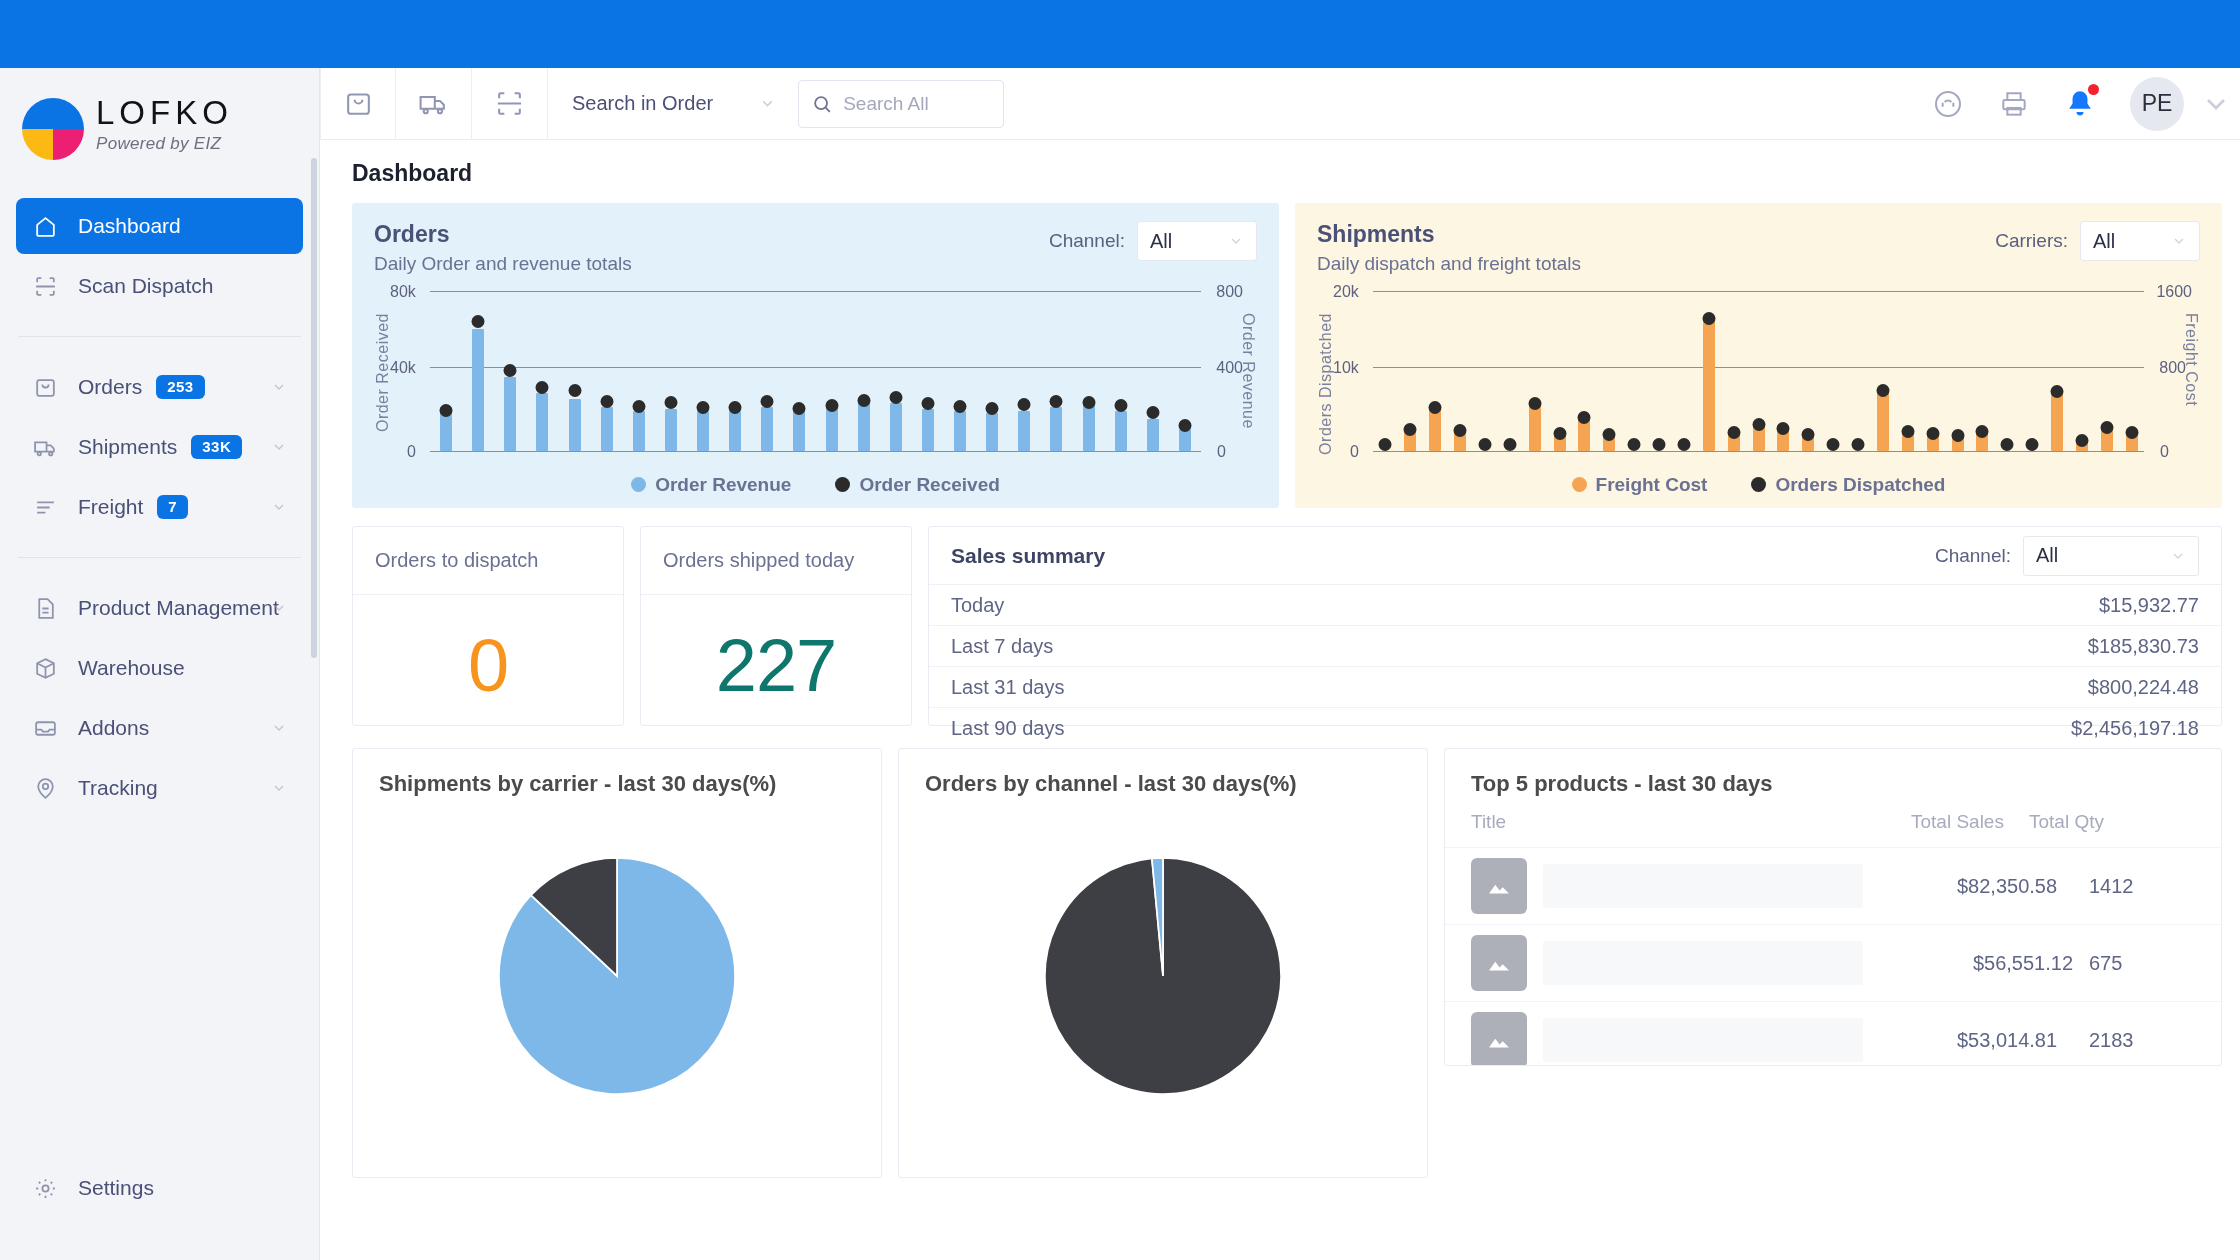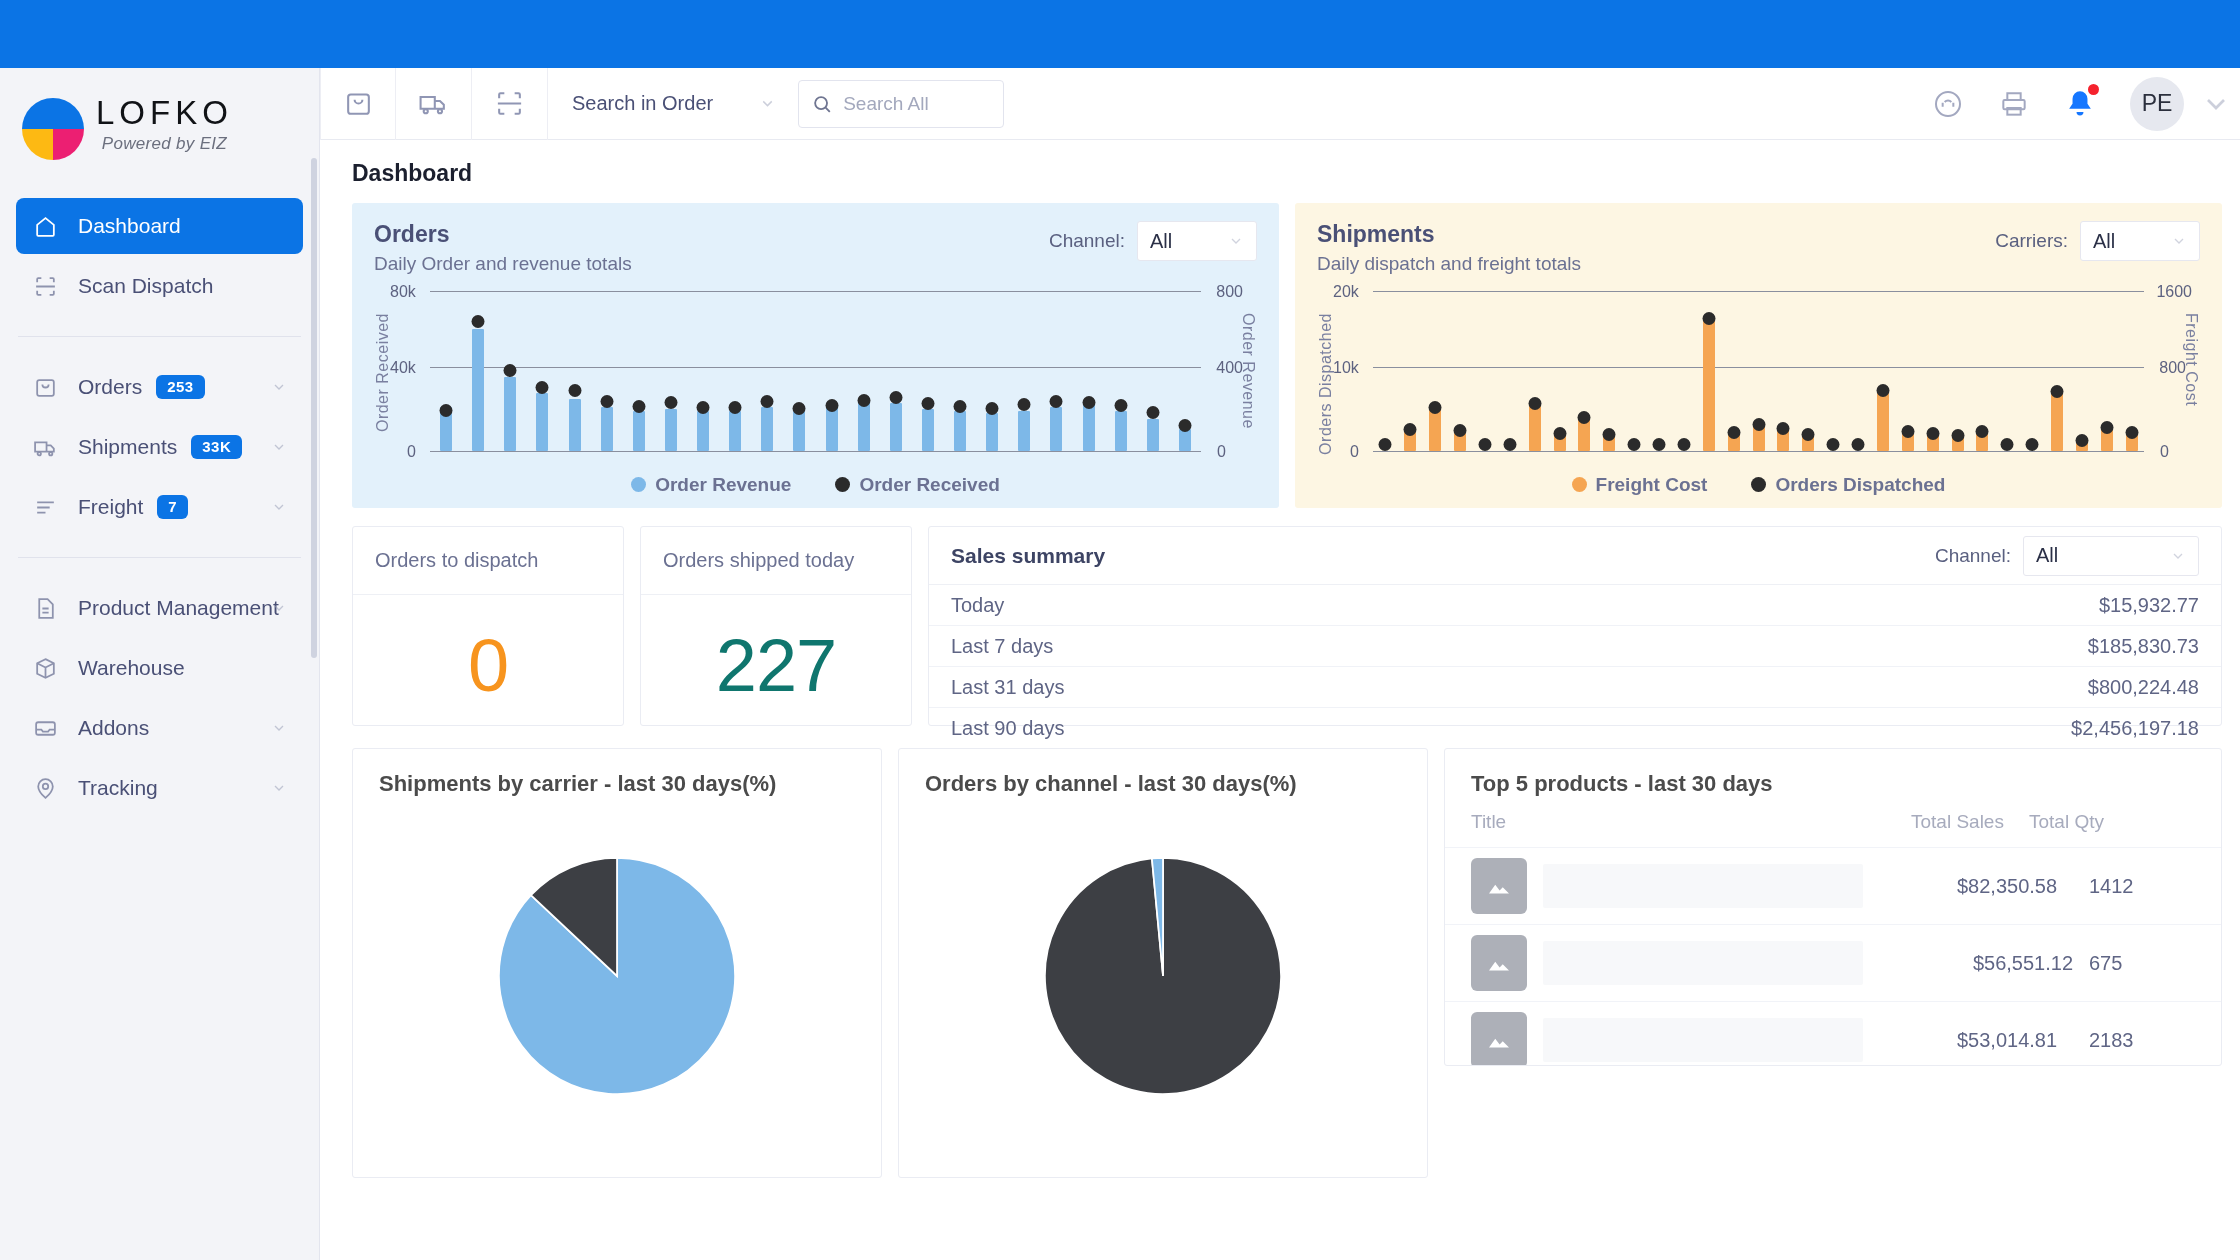--- a/index.html
+++ b/index.html
@@ -23,21 +23,21 @@
     position: absolute; top: 68px; left: 0; width: 320px; height: 1192px;
     background: #f3f4f8; border-right: 1px solid #e3e5ee;
   }
   .logo-wrap { padding: 28px 0 0 22px; display: flex; align-items: flex-start; }
   .logo-mark { width: 62px; height: 62px; position: relative; flex: 0 0 auto; margin-top: 2px;}
   .q { position: absolute; width: 31px; height: 31px; }
   .q.tl { left: 0; top: 0; background: #0b74e5; border-radius: 31px 0 0 0; }
   .q.tr { left: 31px; top: 0; background: #0b74e5; border-top-right-radius: 31px; }
   .q.bl { left: 0; top: 31px; background: #fdb913; border-bottom-left-radius: 31px; }
   .q.br { left: 31px; top: 31px; background: #ec1f72; border-radius: 0 0 31px 0; }
-  .logo-text { margin-left: 12px; text-align: center; }
+  .logo-text { margin-left: 12px; }
   .logo-title {
     font-size: 33px; letter-spacing: 5px; color: #111317; font-weight: 400;
     line-height: 1.05; font-family: "Liberation Sans", sans-serif;
   }
   .logo-sub {
     font-size: 17px; color: #6b6f7e; font-style: italic; letter-spacing: .3px;
     margin-top: 3px;
   }
 
   .nav { margin-top: 38px; }
@@ -345,20 +345,31 @@
               <circle cx="12" cy="10" r="2.6"></circle>
             </svg>
         </span>
         <span class="nav-label">Tracking</span>
         <svg class="chev" viewBox="0 0 24 24" fill="none" stroke="#9aa0b8" stroke-width="2">
             <path d="M6 9l6 6 6-6"></path>
           </svg>
       </div>
     </nav>
 
+    <div class="settings-item">
+      <div class="nav-item">
+        <span class="nav-ico">
+          <svg viewBox="0 0 24 24" fill="none" stroke="#8e93ae" stroke-width="1.7">
+              <circle cx="12" cy="12" r="3"></circle>
+              <path d="M12 3v2M12 19v2M21 12h-2M5 12H3M18.4 5.6l-1.4 1.4M7 17l-1.4 1.4M18.4 18.4L17 17M7 7L5.6 5.6"></path>
+            </svg>
+        </span>
+        <span class="nav-label">Settings</span>
+      </div>
+    </div>
 
     <div class="sb-track"></div>
   </aside>
 
   <header class="header">
     <div class="hdr-btn">
       <svg viewBox="0 0 24 24" fill="none" stroke="#9096b4" stroke-width="1.6">
           <rect x="4" y="5" width="16" height="15" rx="2"></rect>
           <path d="M9 9a3 3 0 0 0 6 0"></path>
         </svg>

